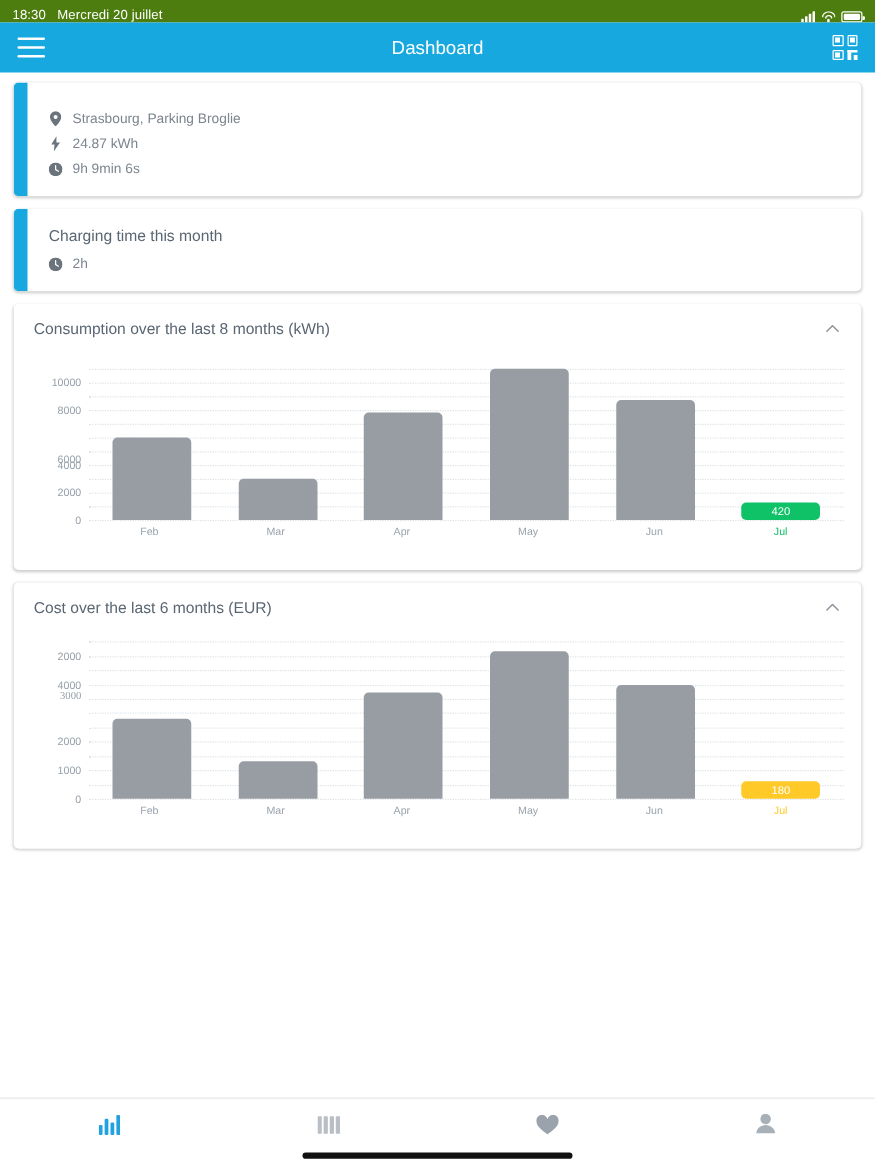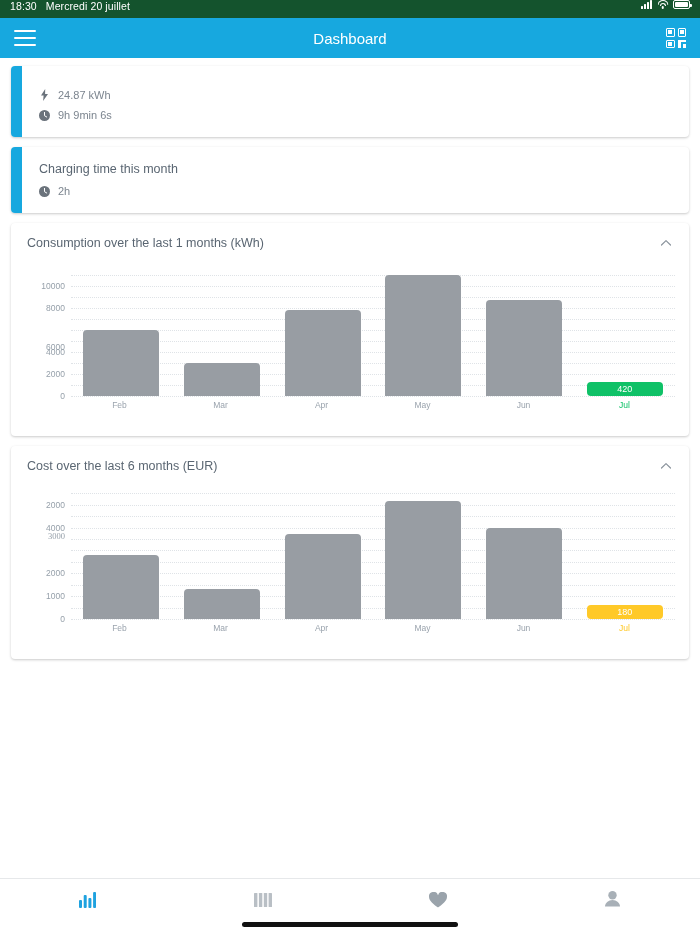--- a/index.html
+++ b/index.html
@@ -6,22 +6,22 @@
   html, body {
     width: 700px; height: 934px;
     background: #ffffff;
     font-family: "Liberation Sans", sans-serif;
     overflow: hidden;
   }
   #app { position: relative; width: 700px; height: 934px; background:#ffffff; }
 
   
   .statusbar {
-    height: 18px; background:#14532d; color:#ffffff;
-    display:flex; align-items:flex-start; padding:0 10px;
+    height: 18px; background:#4d7c0f; color:#ffffff;
+    display:flex; align-items:flex-end; padding:0 10px;
     font-size:10.5px; letter-spacing:.1px;
   }
   .sb-time { font-weight:400; margin-right:9px; }
   .sb-date { font-weight:400; }
   .sb-right { margin-left:auto; display:flex; align-items:center; gap:5px; }
   .sig { display:flex; align-items:flex-end; gap:1px; height:9px; }
   .sig i { display:block; width:2px; background:#ffffff; border-radius:.5px; }
   .sig i:nth-child(1){height:3px;} .sig i:nth-child(2){height:5px;}
   .sig i:nth-child(3){height:7px;} .sig i:nth-child(4){height:9px;}
   .wifi { position:relative; width:11px; height:9px; }
@@ -93,21 +93,21 @@
   .ylabels { position:absolute; left:0; top:0; bottom:22px; width:46px; }
   .ylab { position:absolute; right:6px; transform:translateY(-50%);
     font-size:8.5px; color:#96a0aa; white-space:nowrap; }
   .gridarea { position:absolute; left:46px; right:0; top:0; bottom:22px; }
   .gline { position:absolute; left:0; right:0; height:0;
     border-top:1px dotted #dfe3e7; }
   .bars { position:absolute; left:46px; right:0; top:0; bottom:22px;
     display:flex; align-items:flex-end; }
   .bcol { flex:1; height:100%; display:flex; flex-direction:column;
     justify-content:flex-end; align-items:center; position:relative; }
-  .bar { width:76px; background:#989da3; border-radius:4px 4px 0 0;
+  .bar { width:63px; background:#989da3; border-radius:4px 4px 0 0;
     position:relative; display:flex; align-items:flex-start; justify-content:center; }
   .bar.hl { border-radius:4px; }
   .bar-val { font-size:9px; color:#fff; margin-top:2px; }
   .xlabels { position:absolute; left:44px; right:0; bottom:0; height:22px; display:flex; }
   .xcol { flex:1; text-align:center; font-size:8.5px; color:#9aa3ad; padding-top:4px; }
 
   .chart-foot { height:18px; }
 
   
   .bottomnav {
@@ -160,20 +160,28 @@
         <i></i>
       </div>
   </div>
 
   <div class="content">
 
     <div class="card accent">
       <div class="info-body">
         <div class="info-line">
           <span class="ico">
+            <svg width="9" height="12" viewBox="0 0 9 12">
+                <path fill="currentColor" d="M4.5 0C2 0 0 2 0 4.5 0 7.9 4.5 12 4.5 12S9 7.9 9 4.5C9 2 7 0 4.5 0zm0 6.1a1.6 1.6 0 110-3.2 1.6 1.6 0 010 3.2z"></path>
+              </svg>
+          </span>
+          <span>Strasbourg, Parking Broglie</span>
+        </div>
+        <div class="info-line">
+          <span class="ico">
             <svg width="7" height="12" viewBox="0 0 7 12">
                 <path fill="currentColor" d="M4.2 0L0 6.6h2.6L2.1 12 7 4.9H4.1z"></path>
               </svg>
           </span>
           <span>24.87 kWh</span>
         </div>
         <div class="info-line">
           <span class="ico">
             <svg width="11" height="11" viewBox="0 0 11 11">
                 <circle cx="5.5" cy="5.5" r="5.5" fill="currentColor"></circle>
@@ -197,21 +205,21 @@
                 <path d="M5.5 2.4v3.3l2.2 1.3" stroke="#fff" stroke-width="1" fill="none" stroke-linecap="round"></path>
               </svg>
           </span>
           <span>2h</span>
         </div>
       </div>
     </div>
 
     <div class="card">
       <div class="chart-head">
-        <span class="chart-title">Consumption over the last 1 months (kWh)</span>
+        <span class="chart-title">Consumption over the last 8 months (kWh)</span>
         <span class="chevron">
           <svg width="14" height="14" viewBox="0 0 14 14">
               <path d="M2.5 9L7 4.6 11.5 9" stroke="currentColor" stroke-width="1.2" fill="none" stroke-linecap="round" stroke-linejoin="round"></path>
             </svg>
         </span>
       </div>
       <div class="plot">
           <div class="gridarea">
             <div class="gline" style="top: 128px;"></div>
             <div class="gline" style="top: 116.966px;"></div>

